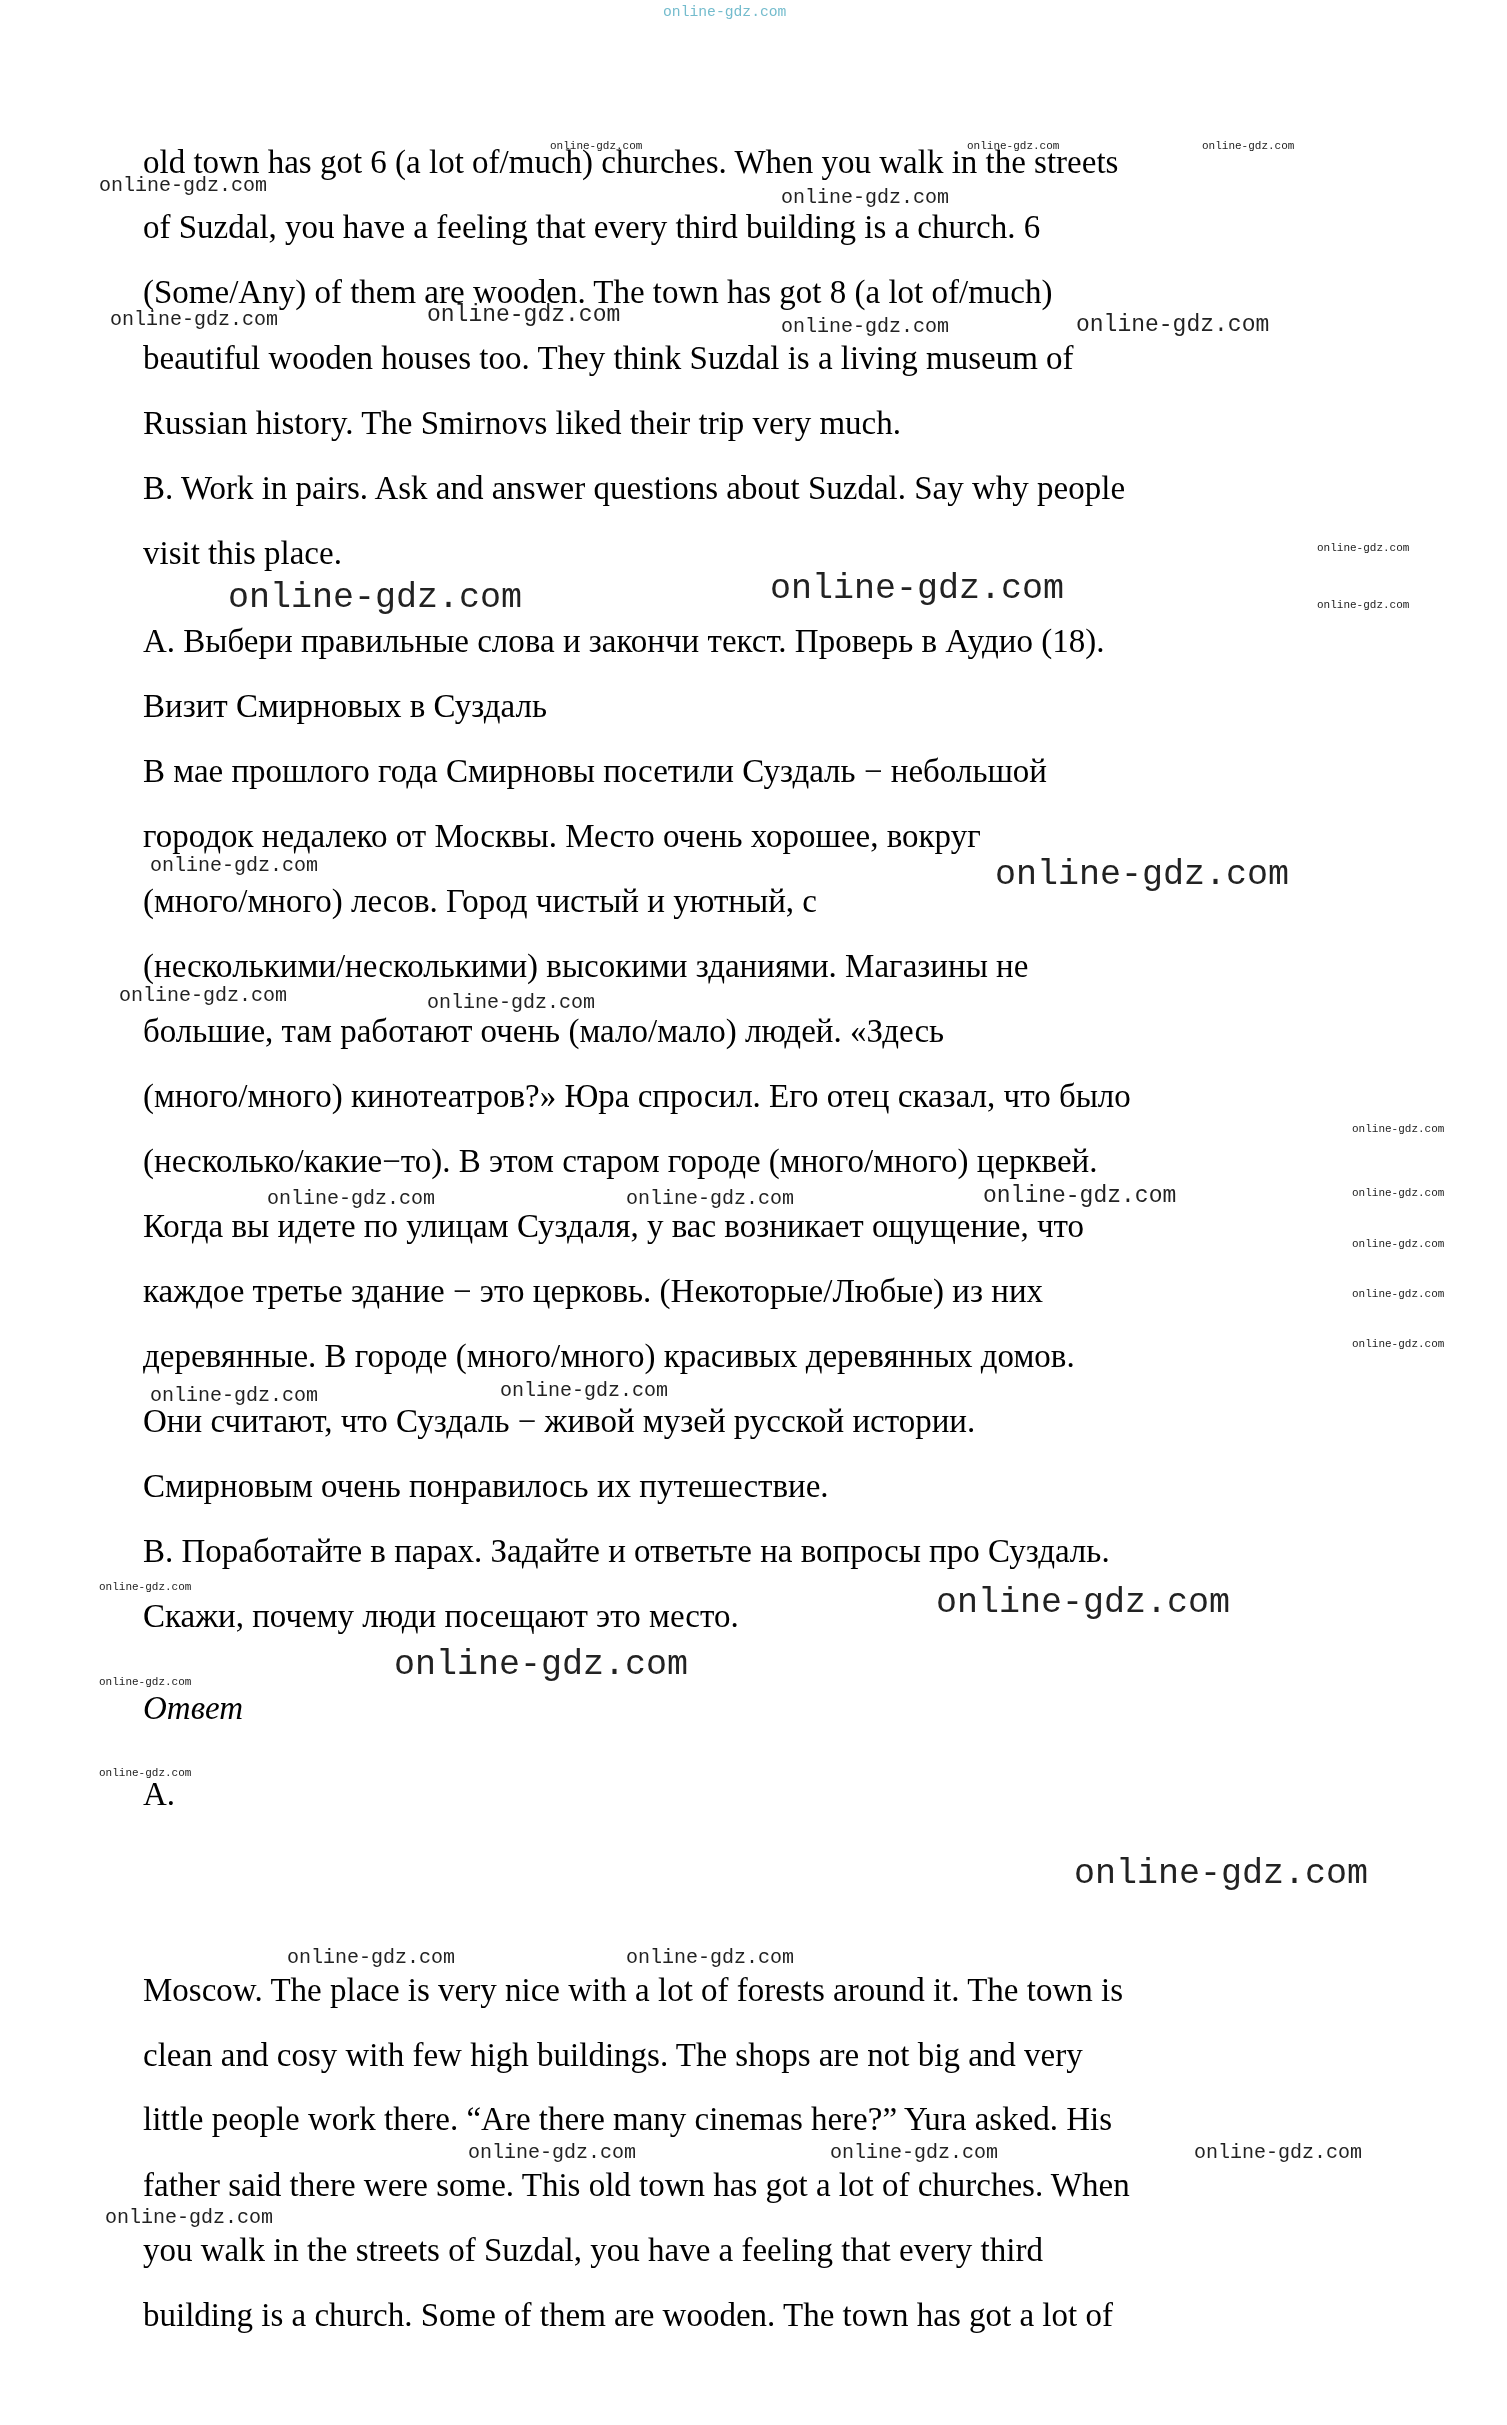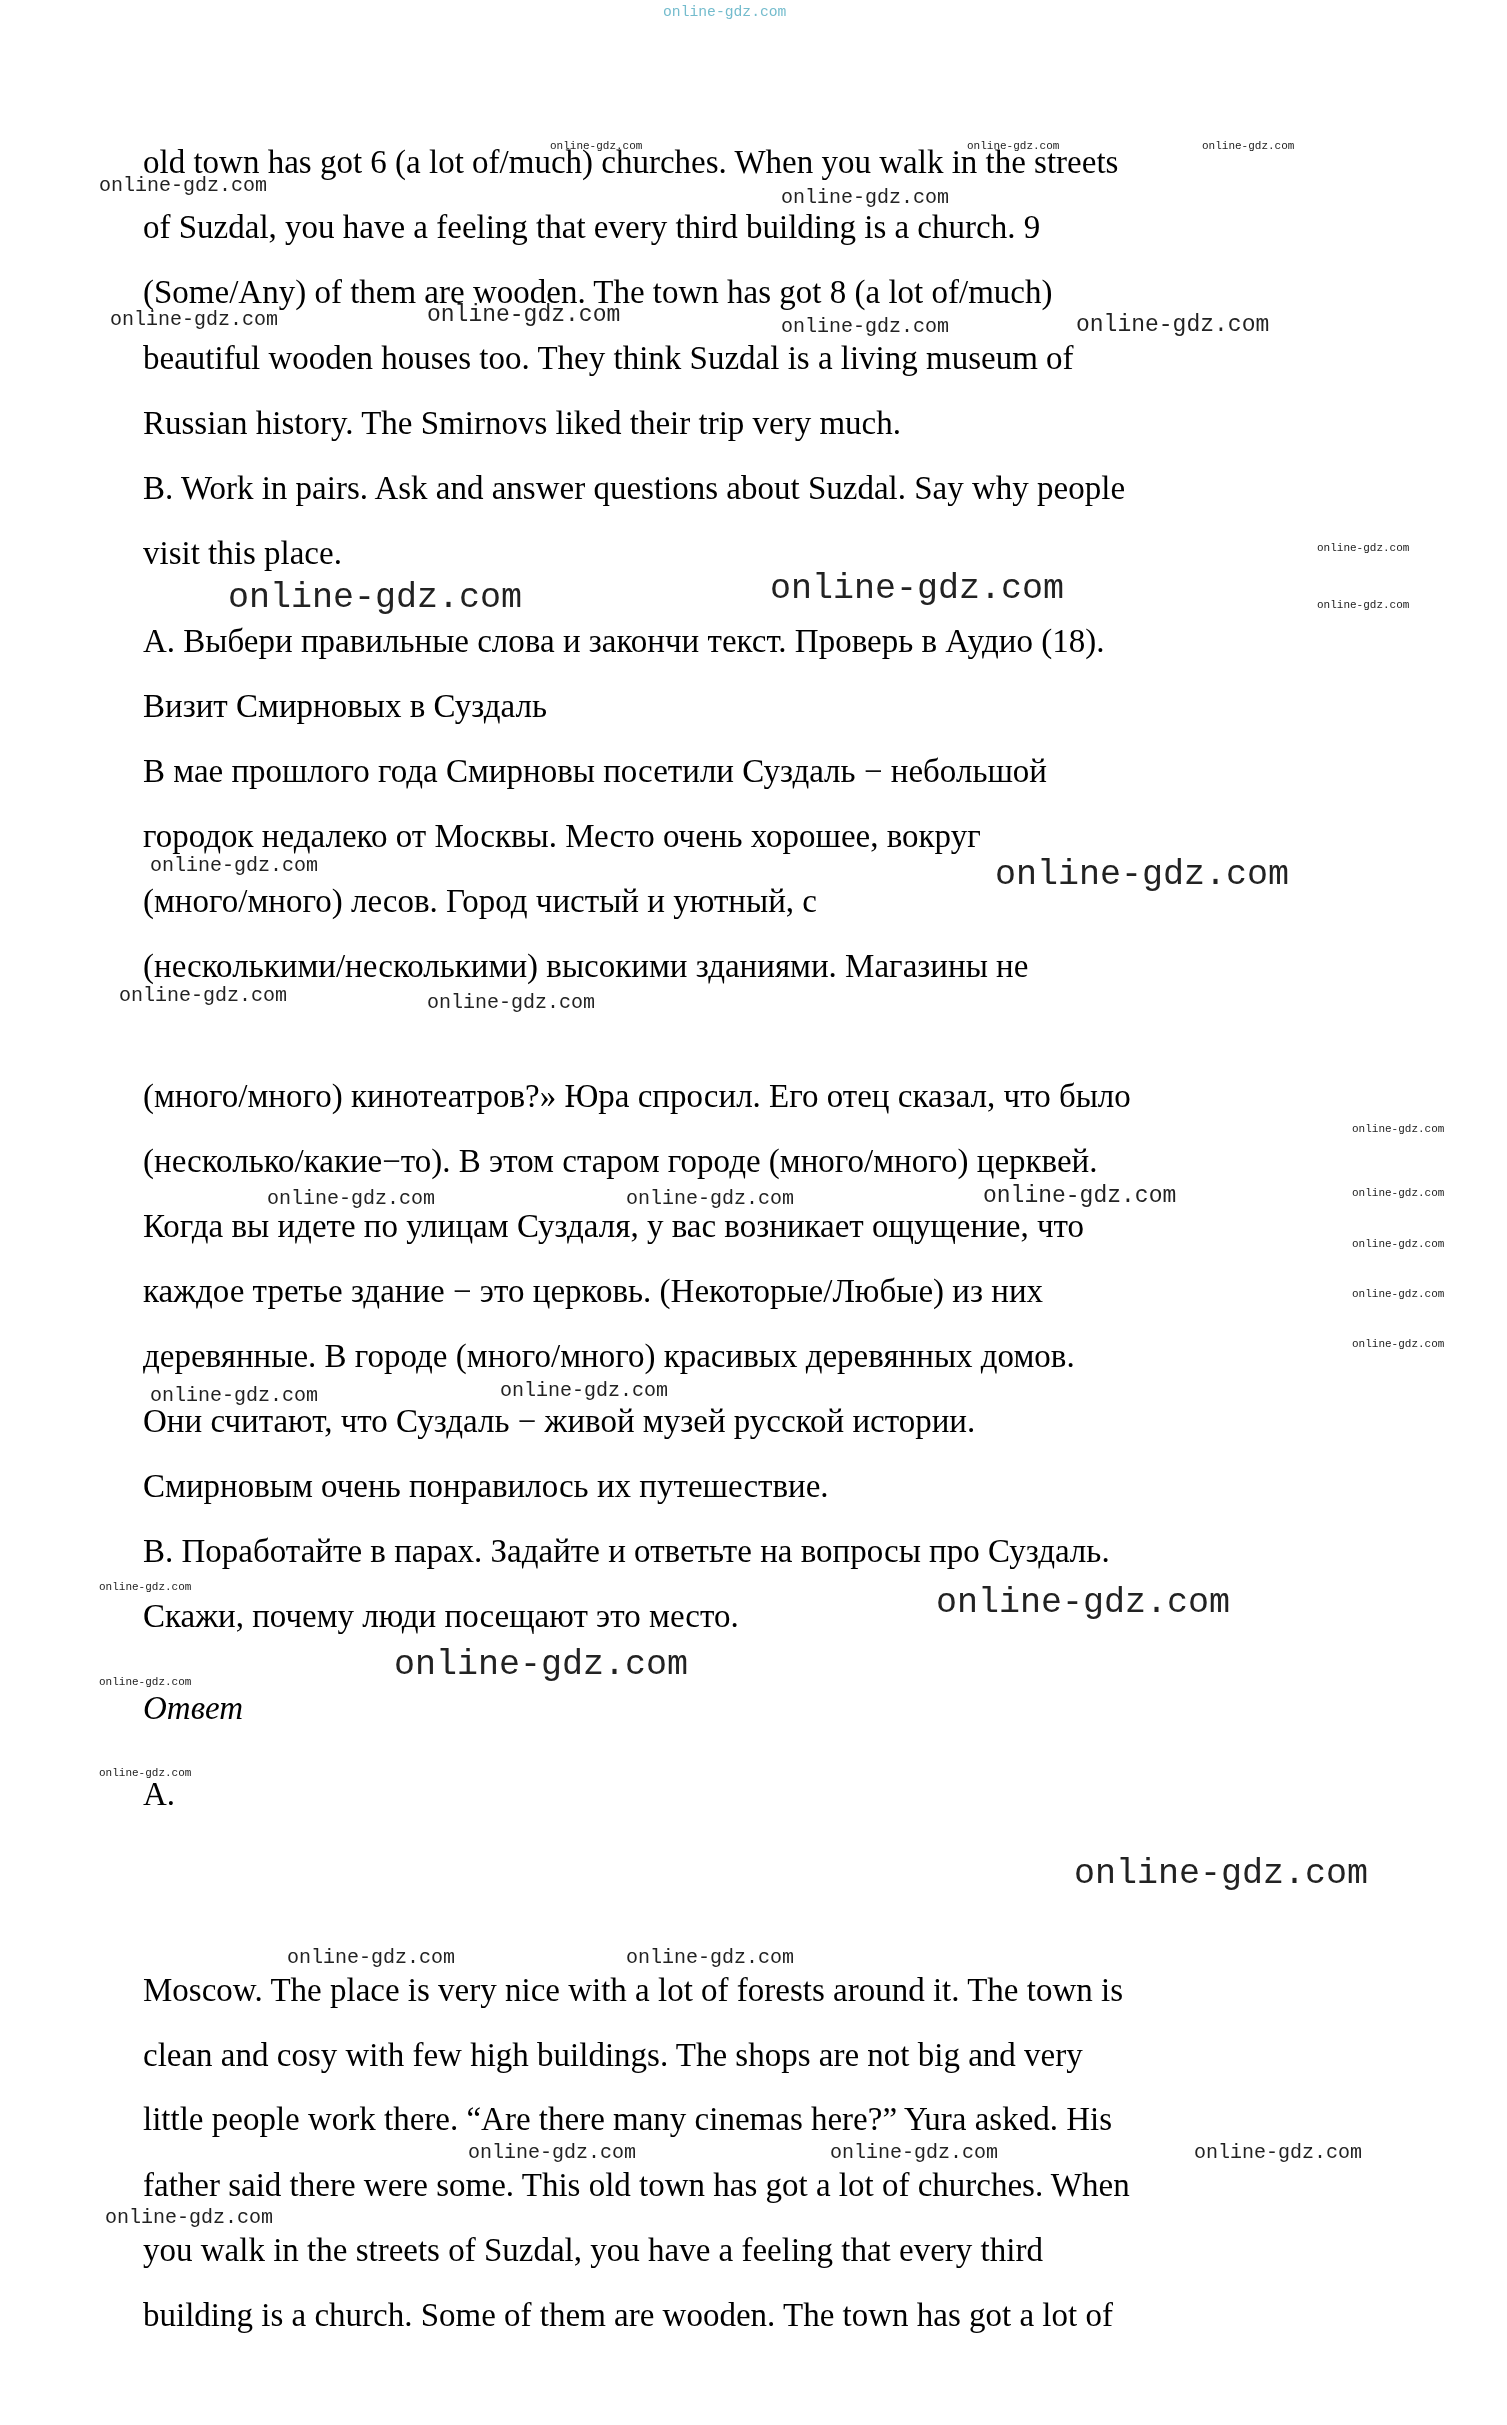--- a/index.html
+++ b/index.html
@@ -80,32 +80,33 @@
   <span class="wm t" style="left:99px;top:1767px">online-gdz.com</span>
   <span class="wm l" style="left:1074px;top:1854px">online-gdz.com</span>
   <span class="wm s" style="left:287px;top:1946px">online-gdz.com</span>
   <span class="wm s" style="left:626px;top:1946px">online-gdz.com</span>
   <span class="wm s" style="left:468px;top:2141px">online-gdz.com</span>
   <span class="wm s" style="left:830px;top:2141px">online-gdz.com</span>
   <span class="wm s" style="left:1194px;top:2141px">online-gdz.com</span>
   <span class="wm s" style="left:105px;top:2206px">online-gdz.com</span>
 
   <div class="ln" style="top:144px">old town has got 6 (a lot of/much) churches. When you walk in the streets</div>
-  <div class="ln" style="top:209px">of Suzdal, you have a feeling that every third building is a church. 9</div>
+  <div class="ln" style="top:209px">of Suzdal, you have a feeling that every third building is a church. 6</div>
   <div class="ln" style="top:274px">(Some/Any) of them are wooden. The town has got 8 (a lot of/much)</div>
   <div class="ln" style="top:340px">beautiful wooden houses too. They think Suzdal is a living museum of</div>
   <div class="ln" style="top:405px">Russian history. The Smirnovs liked their trip very much.</div>
   <div class="ln" style="top:470px">B. Work in pairs. Ask and answer questions about Suzdal. Say why people</div>
   <div class="ln" style="top:535px">visit this place.</div>
   <div class="ln" style="top:623px">А. Выбери правильные слова и закончи текст. Проверь в Аудио (18).</div>
   <div class="ln" style="top:688px">Визит Смирновых в Суздаль</div>
   <div class="ln" style="top:753px">В мае прошлого года Смирновы посетили Суздаль − небольшой</div>
   <div class="ln" style="top:818px">городок недалеко от Москвы. Место очень хорошее, вокруг</div>
   <div class="ln" style="top:883px">(много/много) лесов. Город чистый и уютный, с</div>
   <div class="ln" style="top:948px">(несколькими/несколькими) высокими зданиями. Магазины не</div>
+  <div class="ln" style="top:1013px">большие, там работают очень (мало/мало) людей. «Здесь</div>
   <div class="ln" style="top:1078px">(много/много) кинотеатров?» Юра спросил. Его отец сказал, что было</div>
   <div class="ln" style="top:1208px">Когда вы идете по улицам Суздаля, у вас возникает ощущение, что</div>
   <div class="ln" style="top:1143px">(несколько/какие−то). В этом старом городе (много/много) церквей.</div>
   <div class="ln" style="top:1338px">деревянные. В городе (много/много) красивых деревянных домов.</div>
   <div class="ln" style="top:1273px">каждое третье здание − это церковь. (Некоторые/Любые) из них</div>
   <div class="ln" style="top:1403px">Они считают, что Суздаль − живой музей русской истории.</div>
   <div class="ln" style="top:1468px">Смирновым очень понравилось их путешествие.</div>
   <div class="ln" style="top:1533px">В. Поработайте в парах. Задайте и ответьте на вопросы про Суздаль.</div>
   <div class="ln" style="top:1598px">Скажи, почему люди посещают это место.</div>
   <div class="ln it" style="top:1690px">Ответ</div>

